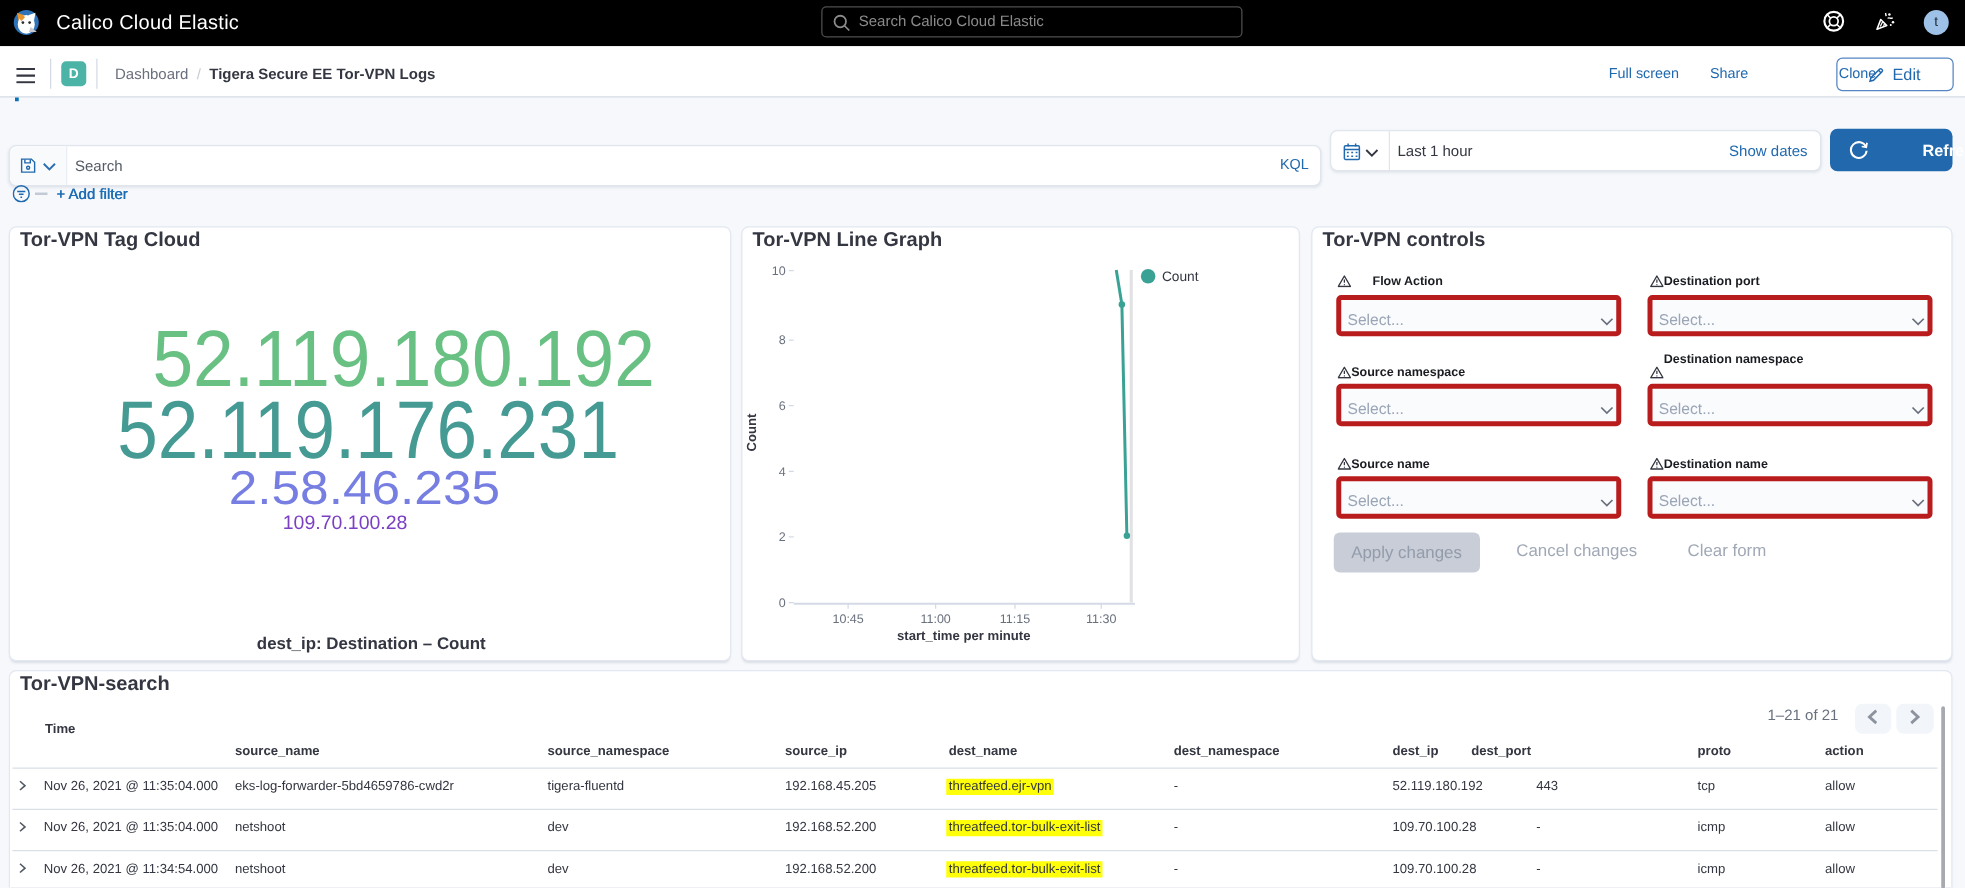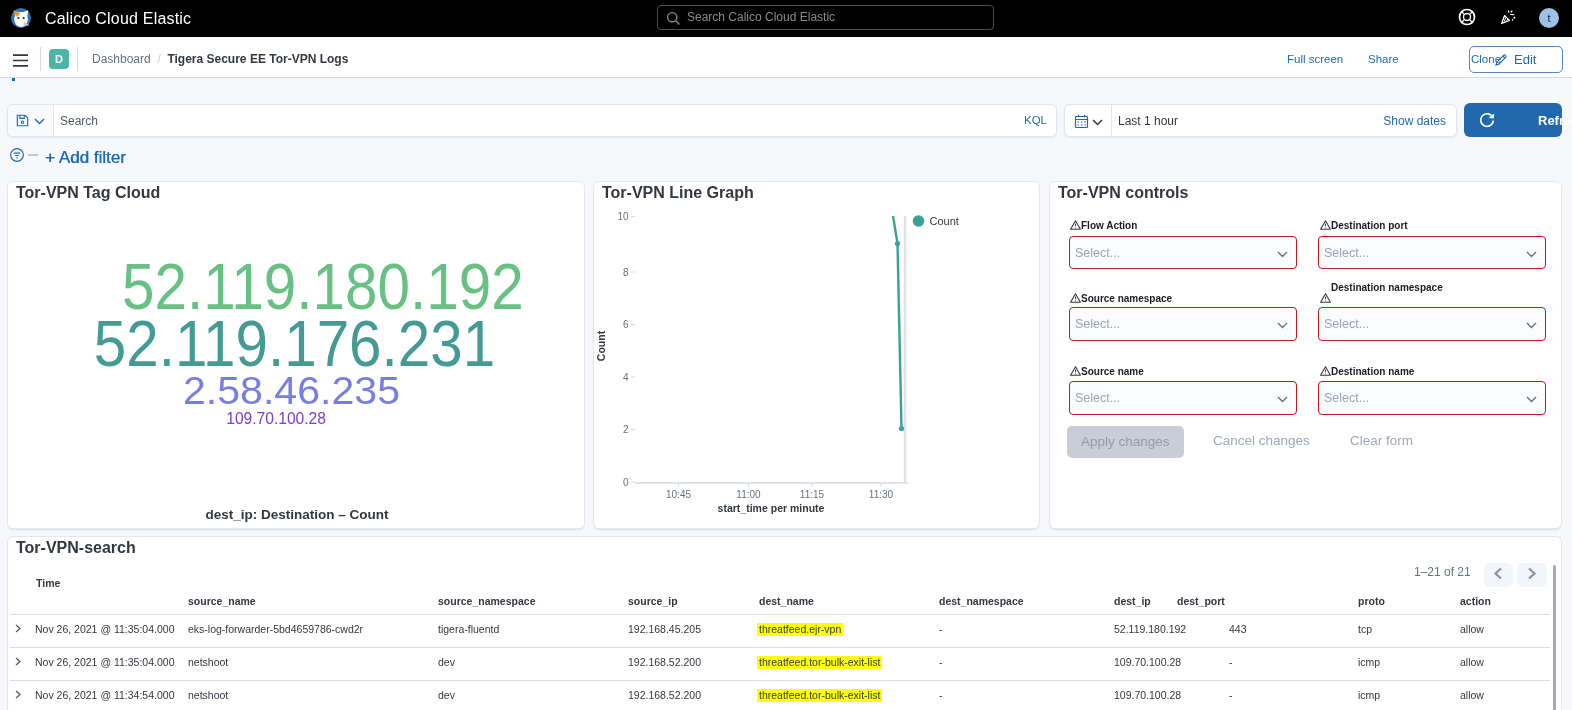--- a/index.html
+++ b/index.html
@@ -9,40 +9,40 @@
 #topbar .title { position:absolute; left:45px; top:10px; color:#fff; font-size:16px; letter-spacing:0.2px; }
 #topsearch { position:absolute; left:657px; top:5px; width:337px; height:25px; background:#000; border:1px solid #4f4f4f; border-radius:4px; color:#8b8b8b; font-size:12px; line-height:23px; }
 #topsearch span.txt { margin-left:29px; }
 #toolbar { position:absolute; left:0; top:37px; width:1572px; height:41px; background:#fff; border-bottom:1px solid #d3dae6; }
 .vdiv { position:absolute; top:10px; width:1px; height:24px; background:#d3dae6; }
 #dbadge { position:absolute; left:49px; top:12px; width:20px; height:20px; background:#4cb3a7; border-radius:4px; color:#fff; font-size:11px; font-weight:bold; text-align:center; line-height:20px; }
 .crumb { position:absolute; top:15px; font-size:12px; color:#69707d; }
 .crumb b { color:#343741; font-weight:700;text-align:center; }
 .bluelink { color:#2069ae; font-size:11.5px; }
 #editbtn { position:absolute; left:1469px; top:9px; width:94px; height:27px; border:1px solid #5585c2; border-radius:5px; color:#2069ae; font-size:13px; }
-#querybar { position:absolute; left:7px; top:104px; width:1050px; height:33px; background:#fff; border:1px solid #e0e5ee; border-radius:6px; box-shadow:0 1px 2px rgba(152,162,179,.2); }
+#querybar { position:absolute; left:7px; top:116px; width:1050px; height:33px; background:#fff; border:1px solid #e0e5ee; border-radius:6px; box-shadow:0 1px 2px rgba(152,162,179,.2); }
 #qleft { position:absolute; left:0; top:0; width:46px; height:31px; border-right:1px solid #e0e5ee; background:#f9fafc; border-top-left-radius:6px; border-bottom-left-radius:6px; }
 #querybar .ph { position:absolute; left:52px; top:9px; font-size:12px; color:#555b63; }
 #kql { position:absolute; right:9px; top:9px; font-size:11.5px; color:#2069ae; }
 #datebar { position:absolute; left:1064px; top:104px; width:393px; height:33px; background:#fff; border:1px solid #e0e5ee; border-radius:6px; box-shadow:0 1px 2px rgba(152,162,179,.2); }
 #datebar .dtxt { position:absolute; left:53px; top:9px; font-size:12px; color:#343741; }
 #datebar .show { position:absolute; right:10px; top:9px; font-size:12px; color:#2069ae; }
 #refreshbtn { position:absolute; left:1464px; top:103px; width:98px; height:34px; background:#2268ad; border-radius:6px; color:#fff; }
 #refreshbtn .rt { position:absolute; left:38px; top:10px; font-size:13px; font-weight:700;padding-left:36px; }
-#addfilter { position:absolute; left:45px; top:148px; font-size:17px; font-weight:400; color:#1f6eb5; text-shadow:0.4px 0 0 #1f6eb5; }
+#addfilter { position:absolute; left:45px; top:148px; font-size:12px; font-weight:400; color:#1f6eb5; text-shadow:0.4px 0 0 #1f6eb5; }
 .panel { position:absolute; background:#fff; border:1px solid #e2e7f1; border-radius:6px; box-shadow:0 2px 2px -1px rgba(152,162,179,.3); }
 .ptitle { position:absolute; left:8px; top:5px; font-size:16px; font-weight:700; color:#343741; line-height:11px; }
 #panelA { left:7px; top:181px; width:578px; height:348px; }
 #panelB { left:593px; top:181px; width:447px; height:348px; }
 #panelC { left:1049px; top:181px; width:513px; height:348px; }
 #panelD { left:7px; top:536px; width:1555px; height:174px; border-bottom:none; border-bottom-left-radius:0; border-bottom-right-radius:0; }
 .tagline { position:absolute; left:0; width:578px; text-align:center; font-weight:400; white-space:nowrap; }
 #tagcap { position:absolute; left:0; top:325px; width:578px; text-align:center; font-size:13.5px; font-weight:700; color:#343741; }
 .ctl-label { position:absolute; font-size:10px; font-weight:700; color:#1a1c21; line-height:11px; }
-.ctl-select { position:absolute; width:228px; height:33.5px; background:#fafbfd; border:1px solid #b91c1c; border-radius:4px; }
+.ctl-select { position:absolute; width:228px; height:33.5px; background:#fafbfd; border:4px solid #b91c1c; border-radius:4px; }
 .ctl-select .sel { position:absolute; left:5px; top:0; line-height:33px; font-size:12.5px; color:#9aa5b6; }
 .gbtn { position:absolute; font-size:13.5px; color:#a0a8b5; }
 #applybtn { position:absolute; left:17px; top:243.5px; width:116.5px; height:32px; background:#c8cdd7; border-radius:5px; color:#939cab; font-size:13.5px; text-align:center; line-height:31px; }
 .th { position:absolute; font-weight:700; font-size:10.5px; color:#343741; }
 .td { position:absolute; font-size:10.5px; color:#343741; }
 .hl { background:#ffff0a; display:inline-block; padding:0 2px; height:13.5px; line-height:13px; }
 svg { display:block; }
 </style>
 </head>
 <body>
@@ -201,21 +201,21 @@
 </div>
 
 <div class="panel" id="panelC">
   <div class="ptitle">Tor-VPN controls</div>
 
   <svg class="abs" style="left:20px;top:38px" width="11" height="10" viewBox="0 0 11 10" fill="none" stroke="#343741" stroke-width="1.1">
       <path d="M5.5 0.8 L10.4 9.2 H0.6 Z" stroke-linejoin="round"></path>
       <path d="M5.5 3.6 V6.2" stroke-width="1"></path>
       <circle cx="5.5" cy="7.7" r="0.5" fill="#343741" stroke="none"></circle>
     </svg>
-  <div class="ctl-label" style="left:31px;top:38px">Flow Action</div>
+  <div class="ctl-label" style="left:48px;top:38px">Flow Action</div>
   <svg class="abs" style="left:270px;top:38px" width="11" height="10" viewBox="0 0 11 10" fill="none" stroke="#343741" stroke-width="1.1">
       <path d="M5.5 0.8 L10.4 9.2 H0.6 Z" stroke-linejoin="round"></path>
       <path d="M5.5 3.6 V6.2" stroke-width="1"></path>
       <circle cx="5.5" cy="7.7" r="0.5" fill="#343741" stroke="none"></circle>
     </svg>
   <div class="ctl-label" style="left:281px;top:38px">Destination port</div>
   <div class="ctl-select" style="left:19px;top:53.5px">
       <span class="sel">Select...</span>
     <svg class="abs" style="left:207px;top:14px" width="11" height="7" viewBox="0 0 11 7" fill="none" stroke="#69707d" stroke-width="1.4">
         <path d="M1 1 L5.5 5.5 L10 1"></path>

